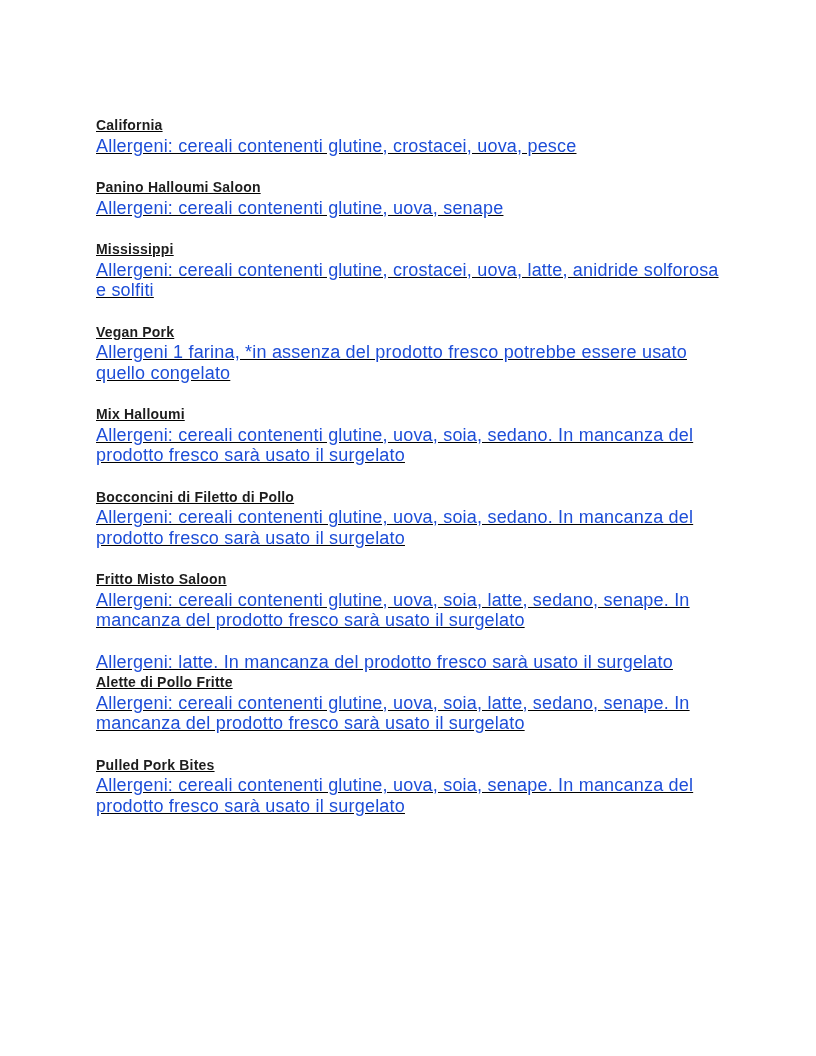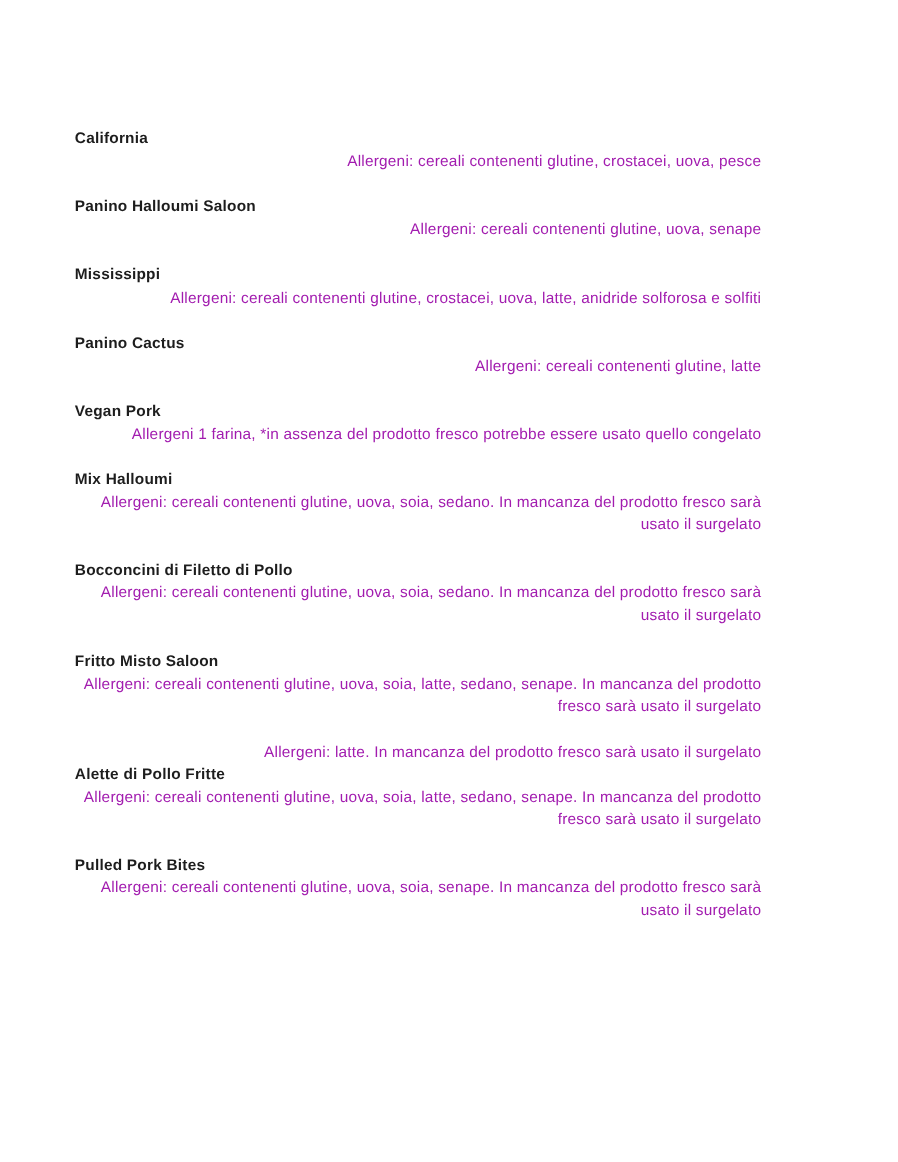--- a/index.html
+++ b/index.html
@@ -7,45 +7,45 @@
     width: 816px;
     height: 1056px;
     background: #ffffff;
     font-family: "Liberation Sans", "DejaVu Sans", sans-serif;
     overflow: hidden;
   }
   .page {
     width: 816px;
     height: 1000px;
     background: #ffffff;
-    padding: 115px 96px 0 68px;
+    padding: 115px 96px 0 96px;
+    text-decoration: underline;
   }
   .menu-list {
     width: 624px;
   }
   .menu-item {
     margin-bottom: 21px;
   }
   .menu-item.no-gap {
     margin-bottom: 0;
   }
   .item-name {
     font-size: 14px;
     line-height: 20.5px;
     font-weight: bold;
     color: #1d1d1d;
     letter-spacing: 0.2px;
   }
   .item-description {
-    font-size: 14px;
+    font-size: 18px;
     line-height: 20.5px;
     font-weight: normal;
-    color: #a21caf;
+    color: #1d4ed8;
     letter-spacing: 0.2px;
-    text-align: right;
   }
 </style>
 </head>
 <body>
 
 <div class="page">
   <div class="menu-list">
   <div class="menu-item">
     <div class="item-name">California</div>
     <div class="item-description">Allergeni: cereali contenenti glutine, crostacei, uova, pesce</div>
@@ -54,24 +54,20 @@
   <div class="menu-item">
     <div class="item-name">Panino Halloumi Saloon</div>
     <div class="item-description">Allergeni: cereali contenenti glutine, uova, senape</div>
   </div>
 
   <div class="menu-item">
     <div class="item-name">Mississippi</div>
     <div class="item-description">Allergeni: cereali contenenti glutine, crostacei, uova, latte, anidride solforosa e solfiti</div>
   </div>
 
-  <div class="menu-item">
-    <div class="item-name">Panino Cactus</div>
-    <div class="item-description">Allergeni: cereali contenenti glutine, latte</div>
-  </div>
 
   <div class="menu-item">
     <div class="item-name">Vegan Pork</div>
     <div class="item-description">Allergeni 1 farina, *in assenza del prodotto fresco potrebbe essere usato quello congelato</div>
   </div>
 
   <div class="menu-item">
     <div class="item-name">Mix Halloumi</div>
     <div class="item-description">Allergeni: cereali contenenti glutine, uova, soia, sedano. In mancanza del prodotto fresco sarà usato il surgelato</div>
   </div>

